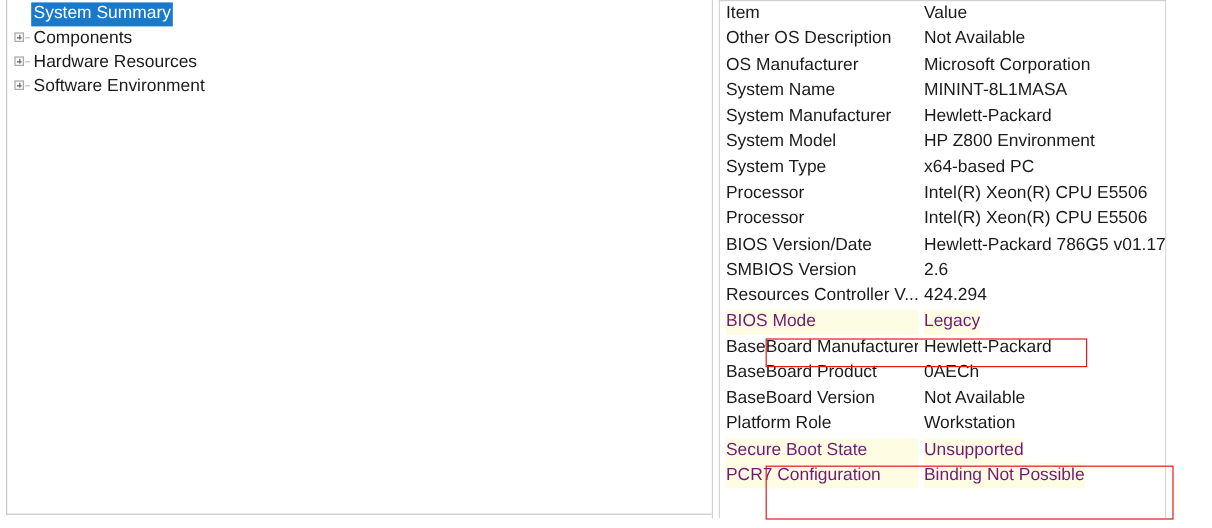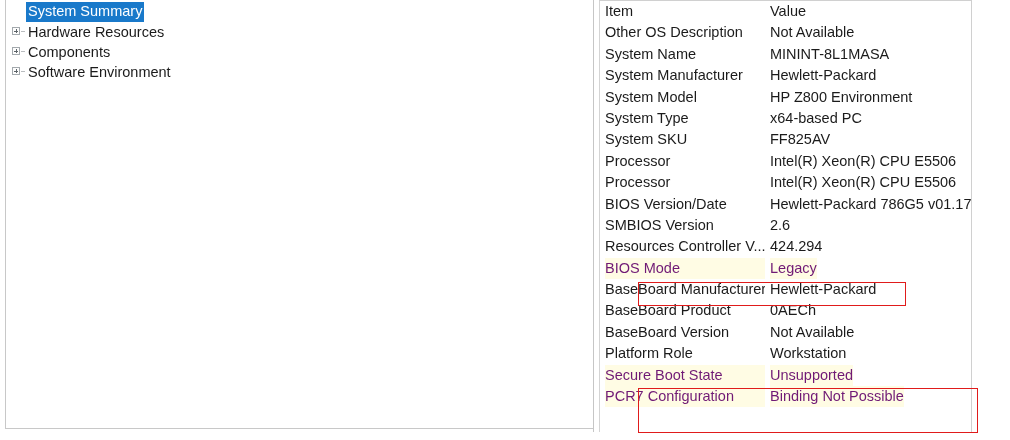--- a/index.html
+++ b/index.html
@@ -201,77 +201,77 @@
     height: 45px;
   }
 </style>
 </head>
 <body>
 
 <div id="tree-panel">
   <div class="tree-row root" style="margin-top:2px;">
     <span class="expander"></span>
     <span class="sel-label">System Summary</span>
+  </div>
+  <div class="tree-row child">
+    <span class="expander">
+      <span class="box"></span>
+        <span class="stub"></span>
+    </span>
+    <span class="tree-label">Components</span>
   </div>
   <div class="tree-row child">
     <span class="expander">
       <span class="box"></span>
         <span class="stub"></span>
     </span>
     <span class="tree-label">Hardware Resources</span>
   </div>
   <div class="tree-row child">
     <span class="expander">
       <span class="box"></span>
         <span class="stub"></span>
     </span>
-    <span class="tree-label">Components</span>
-  </div>
-  <div class="tree-row child">
-    <span class="expander">
-      <span class="box"></span>
-        <span class="stub"></span>
-    </span>
     <span class="tree-label">Software Environment</span>
   </div>
 </div>
 
 <div id="detail-panel">
   <div class="edge-left"></div>
   <div class="edge-left2"></div>
   <div class="edge-top"></div>
   <div class="edge-right"></div>
   <div id="rows">
       <div class="drow">
         <div class="dcell-item">Item</div>
         <div class="dcell-value">Value</div>
       </div>
       <div class="drow">
         <div class="dcell-item">Other OS Description</div>
         <div class="dcell-value">Not Available</div>
       </div>
       <div class="drow">
+        <div class="dcell-item">OS Manufacturer</div>
+        <div class="dcell-value">Microsoft Corporation</div>
+      </div>
+      <div class="drow">
         <div class="dcell-item">System Name</div>
         <div class="dcell-value">MININT-8L1MASA</div>
       </div>
       <div class="drow">
         <div class="dcell-item">System Manufacturer</div>
         <div class="dcell-value">Hewlett-Packard</div>
       </div>
       <div class="drow">
         <div class="dcell-item">System Model</div>
         <div class="dcell-value">HP Z800 Environment</div>
       </div>
       <div class="drow">
         <div class="dcell-item">System Type</div>
         <div class="dcell-value">x64-based PC</div>
-      </div>
-      <div class="drow">
-        <div class="dcell-item">System SKU</div>
-        <div class="dcell-value">FF825AV</div>
       </div>
       <div class="drow">
         <div class="dcell-item">Processor</div>
         <div class="dcell-value">Intel(R) Xeon(R) CPU          E5506</div>
       </div>
       <div class="drow">
         <div class="dcell-item">Processor</div>
         <div class="dcell-value">Intel(R) Xeon(R) CPU          E5506</div>
       </div>
       <div class="drow">

